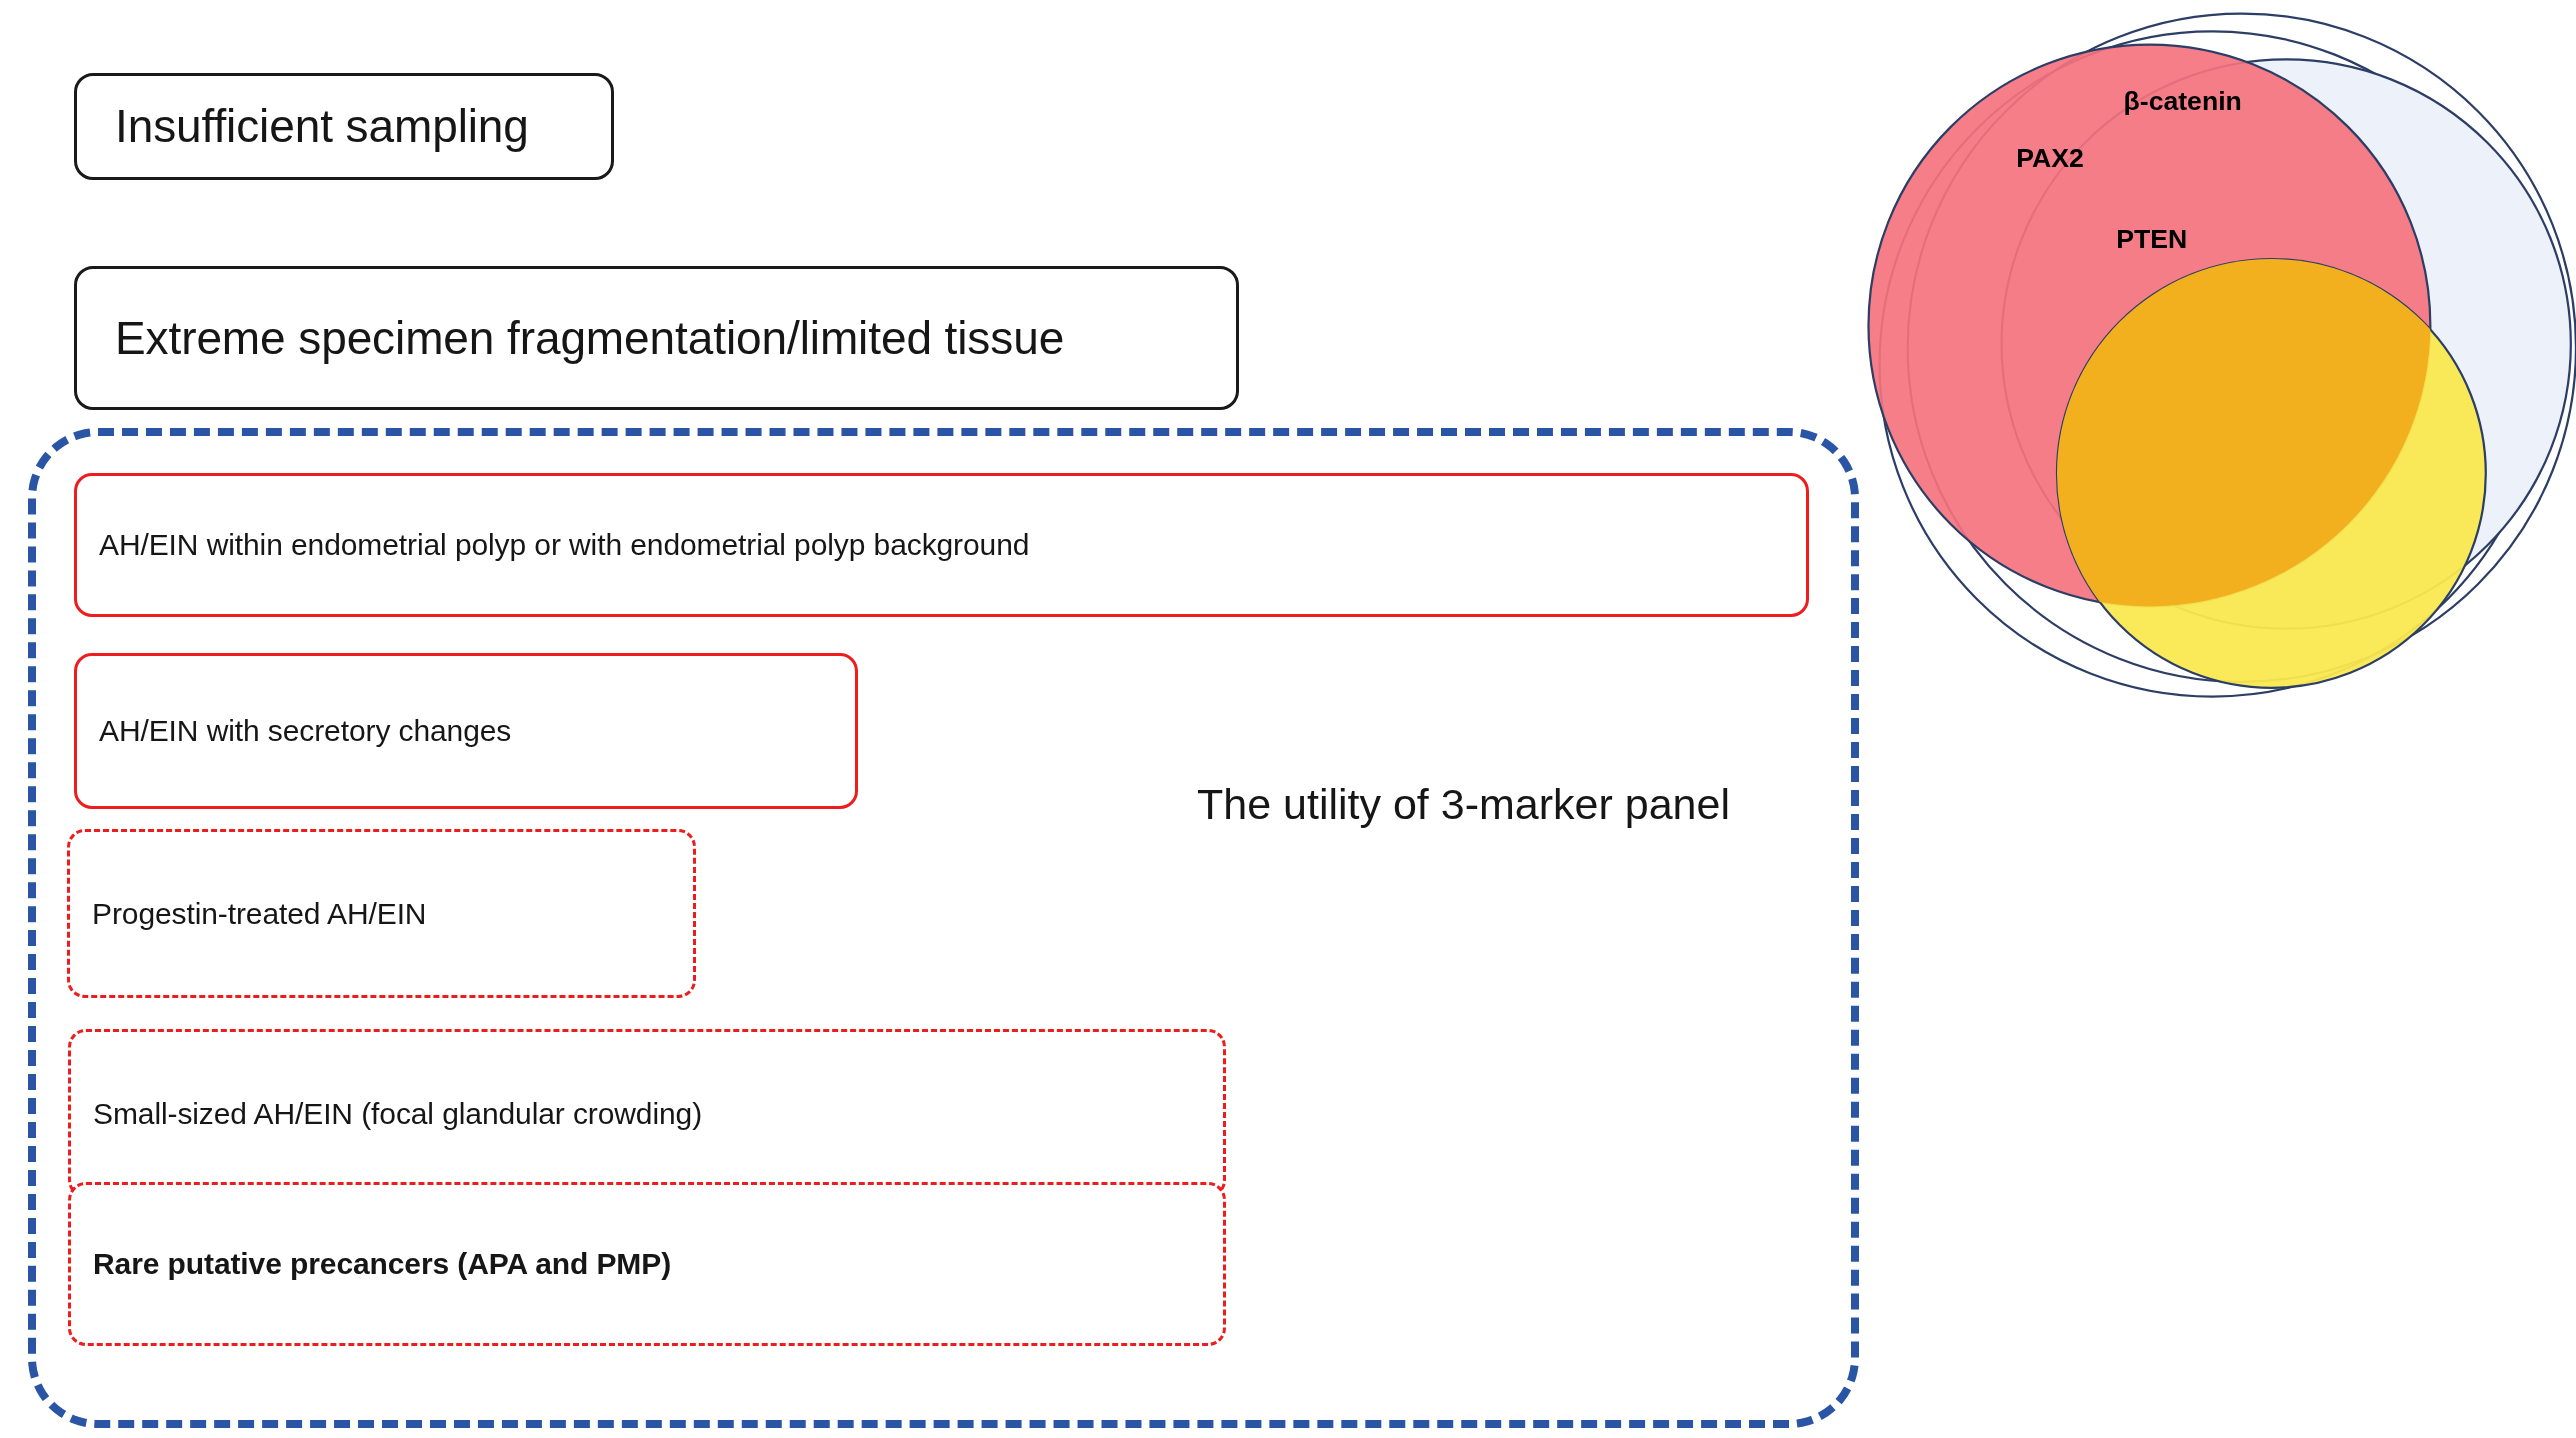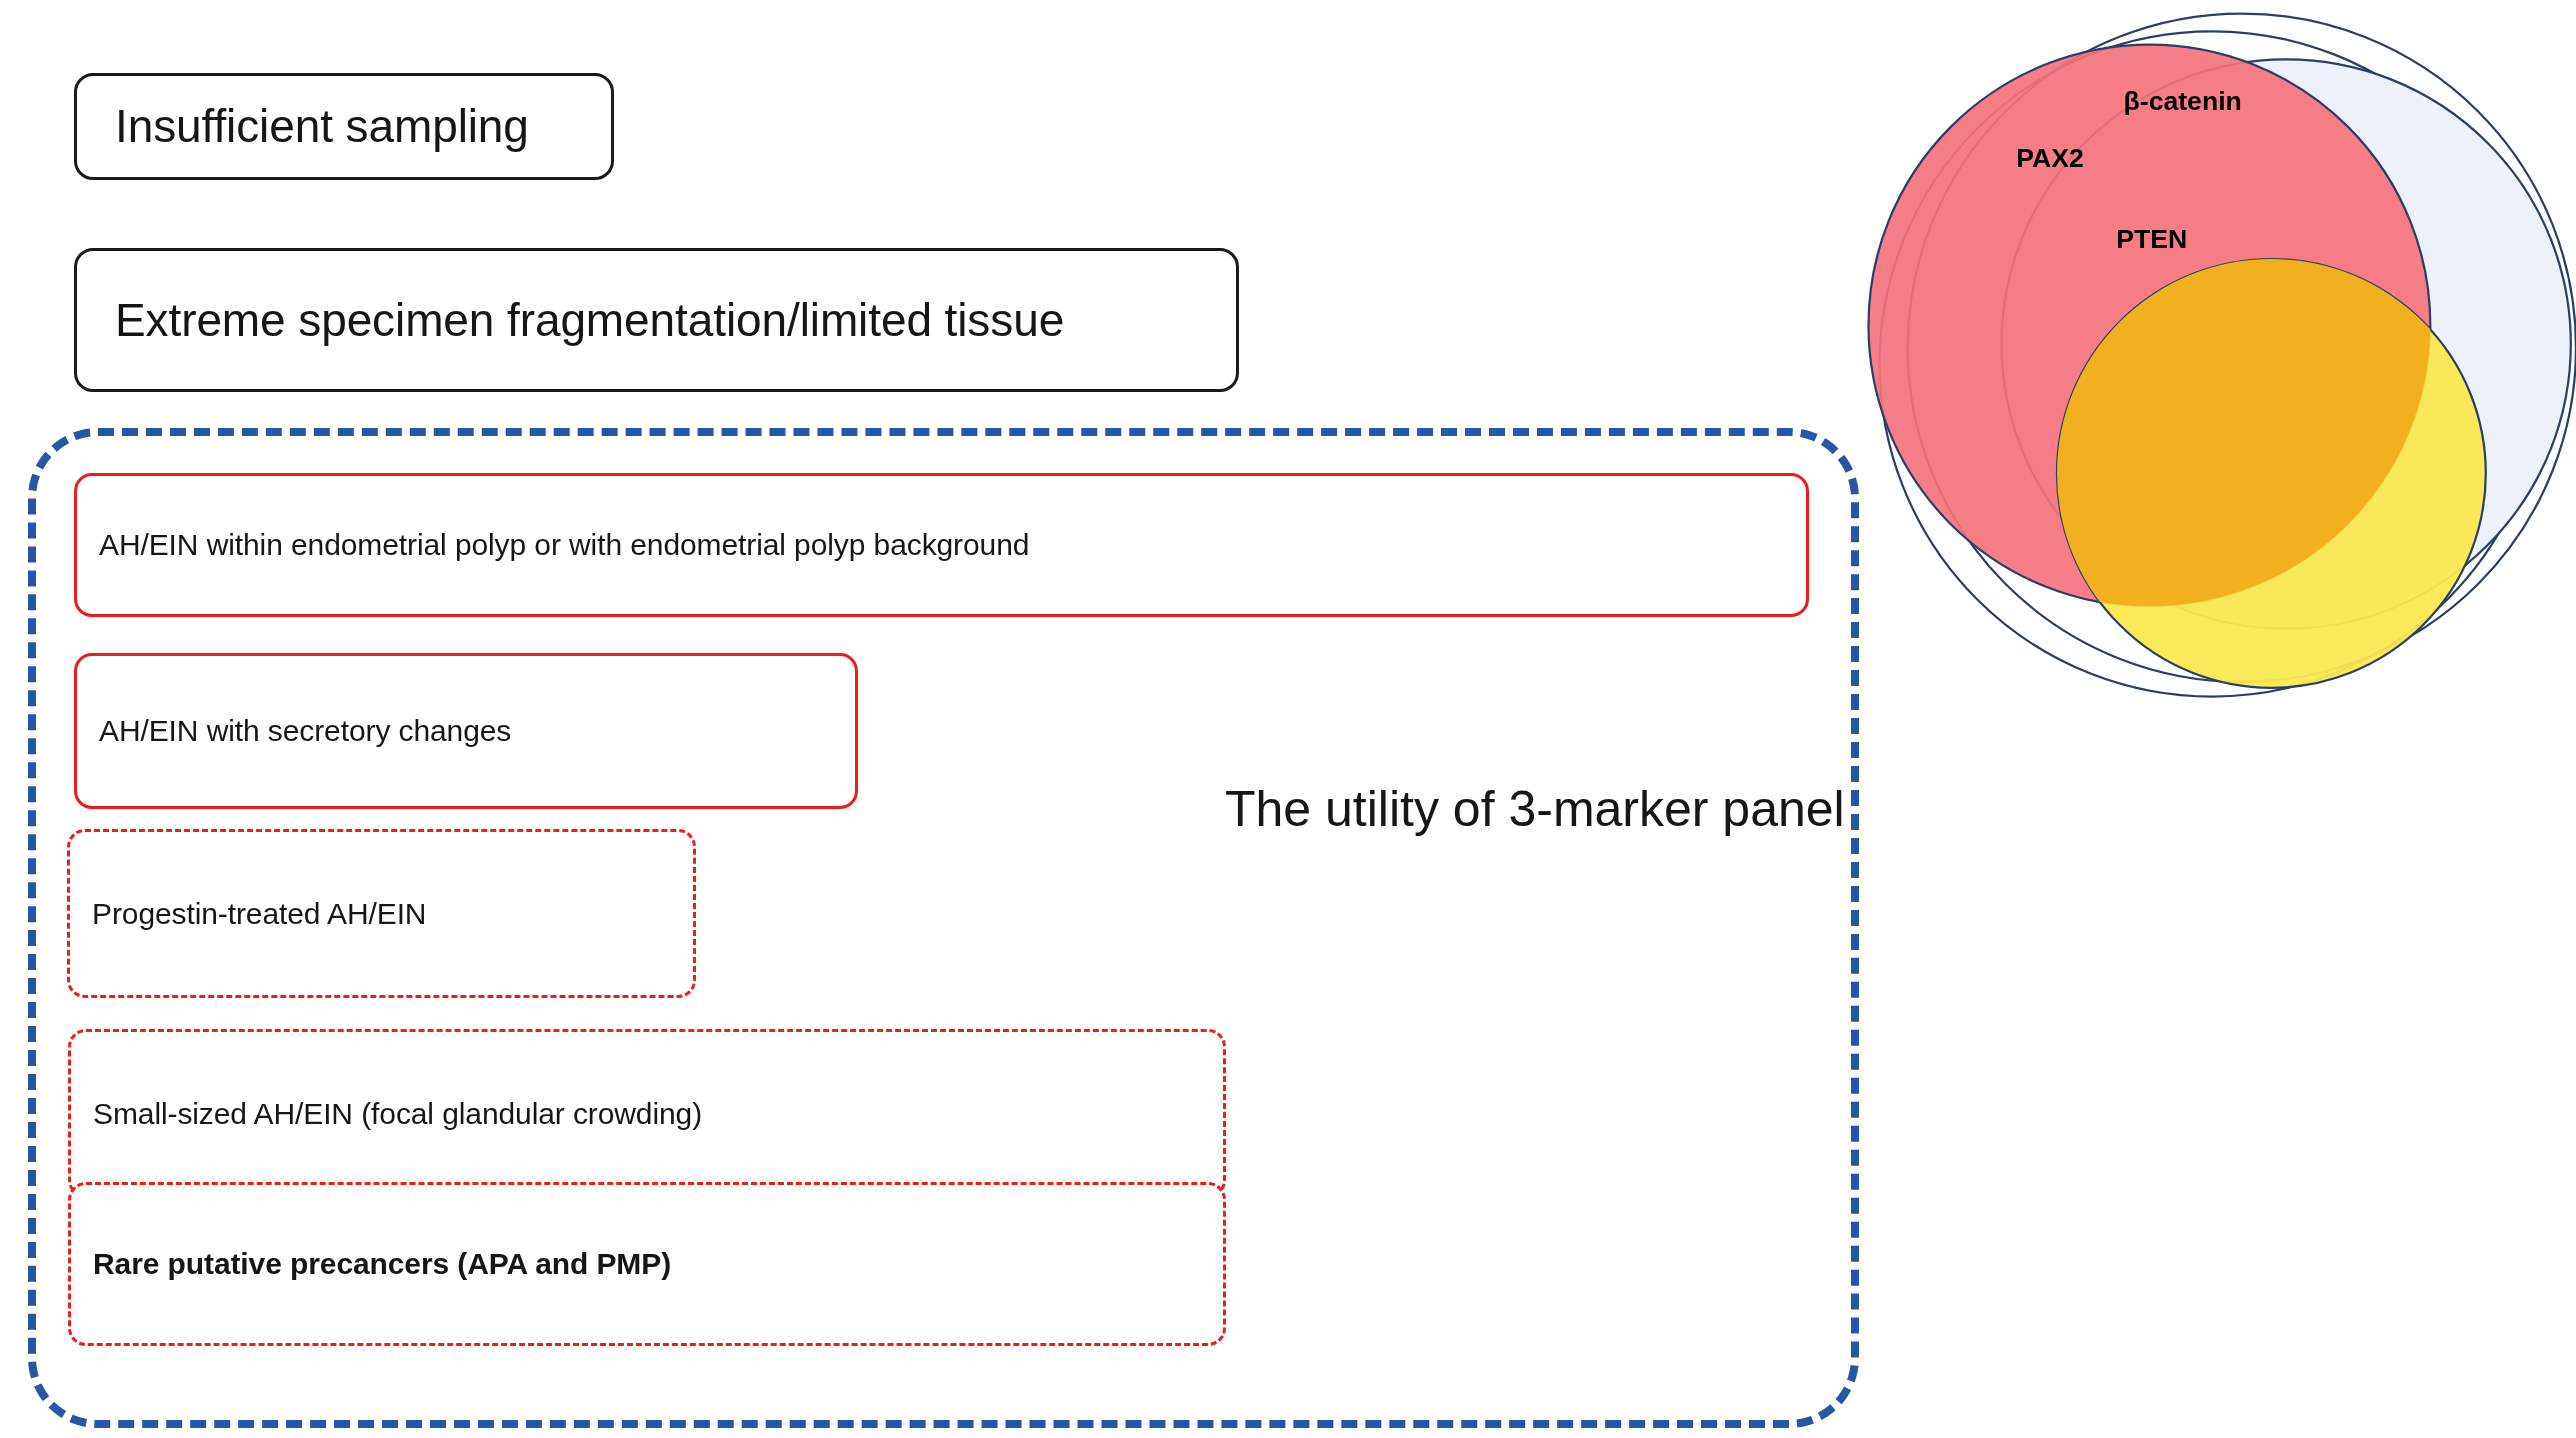--- a/index.html
+++ b/index.html
@@ -56,43 +56,42 @@
   .redbox .label {
     font-size: 30px;
     line-height: 1.05;
     color: #161616;
     letter-spacing: -0.1px;
     white-space: nowrap;
   }
 
   
   .caption {
-    font-size: 50px;
+    font-size: 43px;
     color: #161616;
     white-space: nowrap;
-    margin-left: 28px;
   }
 
   
   .venn-wrap { position: absolute; }
   .venn-svg { display: block; }
   .venn-label {
     font-family: "Liberation Sans", sans-serif;
     font-weight: bold;
     fill: #000000;
   }
 </style>
 </head>
 <body>
 
 <div class="abs blackbox" style="left:74px; top:73px; width:540px; height:107px;">
   <span class="label">Insufficient sampling</span>
 </div>
 
-<div class="abs blackbox" style="left:74px; top:248px; width:1165px; height:144px;">
+<div class="abs blackbox" style="left:74px; top:266px; width:1165px; height:144px;">
   <span class="label">Extreme specimen fragmentation/limited tissue</span>
 </div>
 
 <div class="abs dashed-blue" style="left:28px; top:428px; width:1831px; height:1000px;"></div>
 
 <div class="abs redbox solid" style="left:74px; top:473px; width:1735px; height:144px;">
   <span class="label">AH/EIN within endometrial polyp or with endometrial polyp background</span>
 </div>
 
 <div class="abs redbox solid" style="left:74px; top:653px; width:784px; height:156px;">

